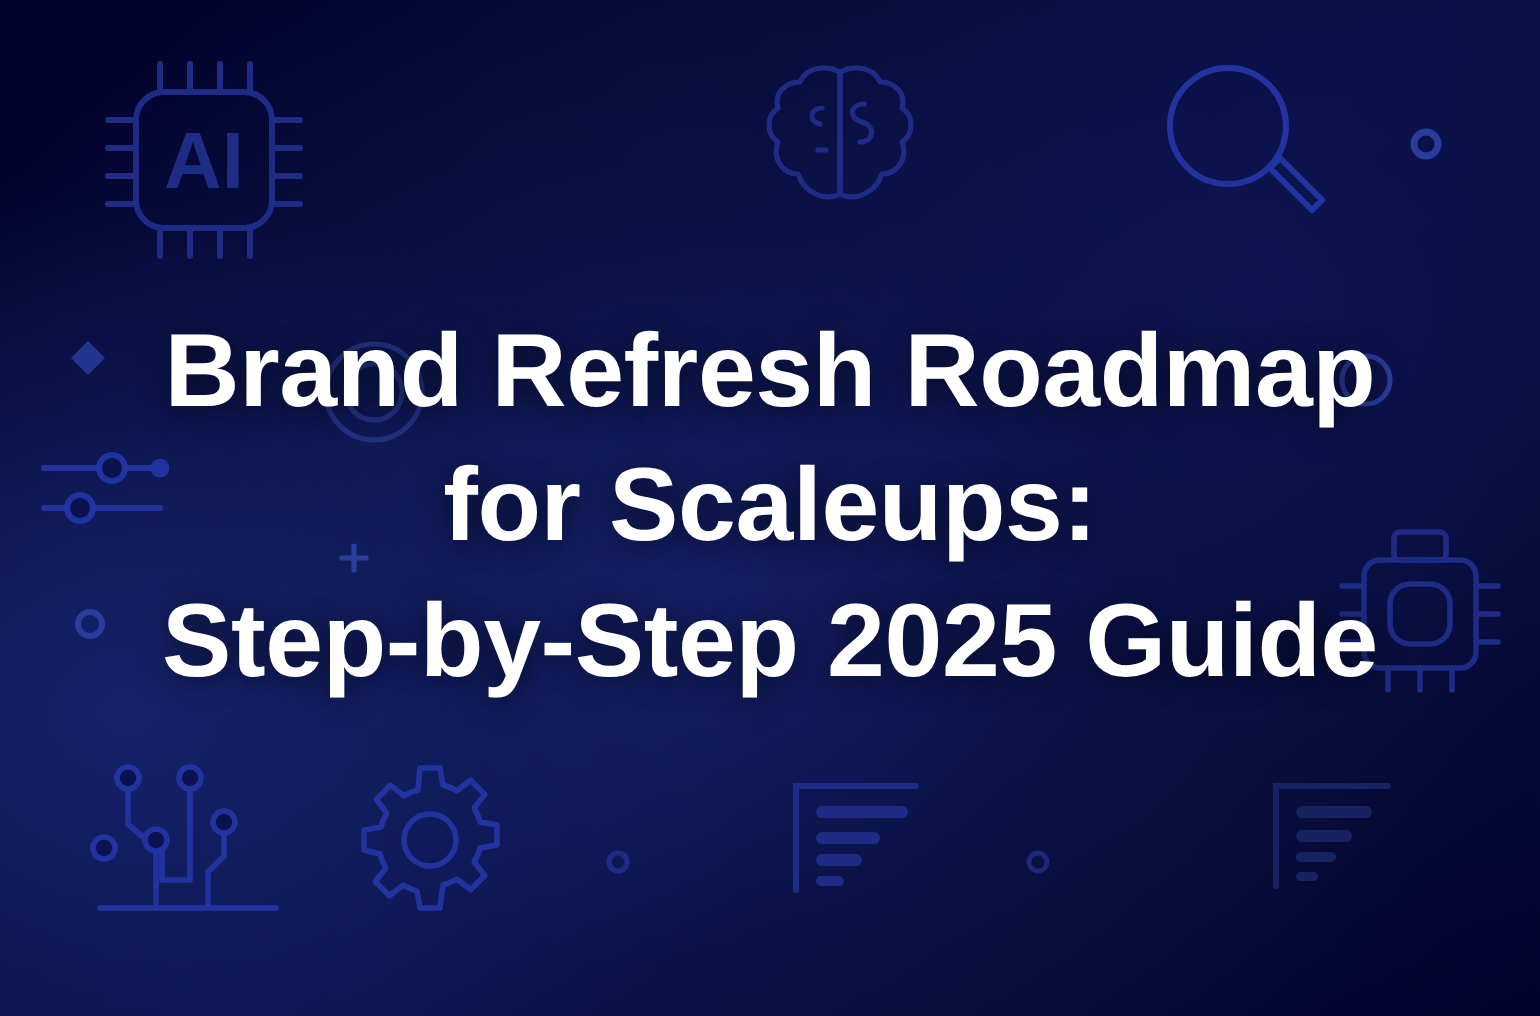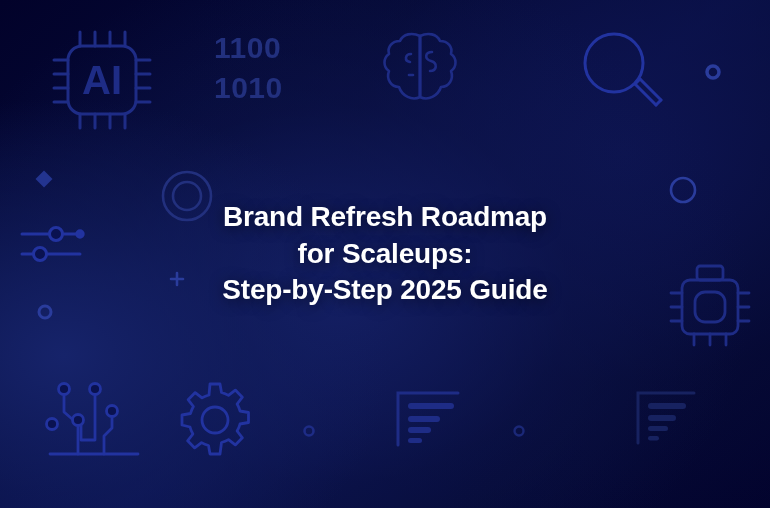--- a/index.html
+++ b/index.html
@@ -35,21 +35,21 @@
     top: 0;
     width: 770px;
     height: 508px;
     display: flex;
     align-items: center;
     justify-content: center;
     flex-direction: column;
   }
   .title {
     color: #ffffff;
-    font-size: 28px;
+    font-size: 52px;
     font-weight: bold;
     line-height: 1.30;
     text-align: center;
     letter-spacing: -0.2px;
     text-shadow: 0 2px 14px rgba(0,0,0,0.55);
     white-space: pre-line;
     margin: 0;
     padding: 0 40px;
   }
   .binary-text {
@@ -93,22 +93,20 @@
           <line x1="20" y1="74" x2="6" y2="74"></line>
           <line x1="88" y1="32" x2="102" y2="32"></line>
           <line x1="88" y1="46" x2="102" y2="46"></line>
           <line x1="88" y1="60" x2="102" y2="60"></line>
           <line x1="88" y1="74" x2="102" y2="74"></line>
         </g>
         <text class="ai-label" x="54" y="66" text-anchor="middle">AI</text>
       </svg>
     </div>
 
-    <div class="deco binary-text" style="left:214px; top:28px;">1100
-1010</div>
 
     <div class="deco" style="left:378px; top:28px;">
       <svg width="84" height="80" viewBox="0 0 84 80">
         <g stroke="#1e2c86" stroke-width="2.6" fill="none" stroke-linecap="round" stroke-linejoin="round">
           <path d="M42 8 C34 4 25 6 22 13 C14 13 9 19 11 26 C5 30 5 39 11 43 C8 51 13 59 21 59 C24 68 34 73 42 69 Z"></path>
           <path d="M42 8 C50 4 59 6 62 13 C70 13 75 19 73 26 C79 30 79 39 73 43 C76 51 71 59 63 59 C60 68 50 73 42 69 Z"></path>
           <line x1="42" y1="8" x2="42" y2="69"></line>
           <path d="M33 26 C27 26 26 33 32 34"></path>
           <path d="M31 47 L35 47"></path>
           <path d="M54 24 C47 24 46 31 53 33 C60 35 59 43 52 43"></path>

